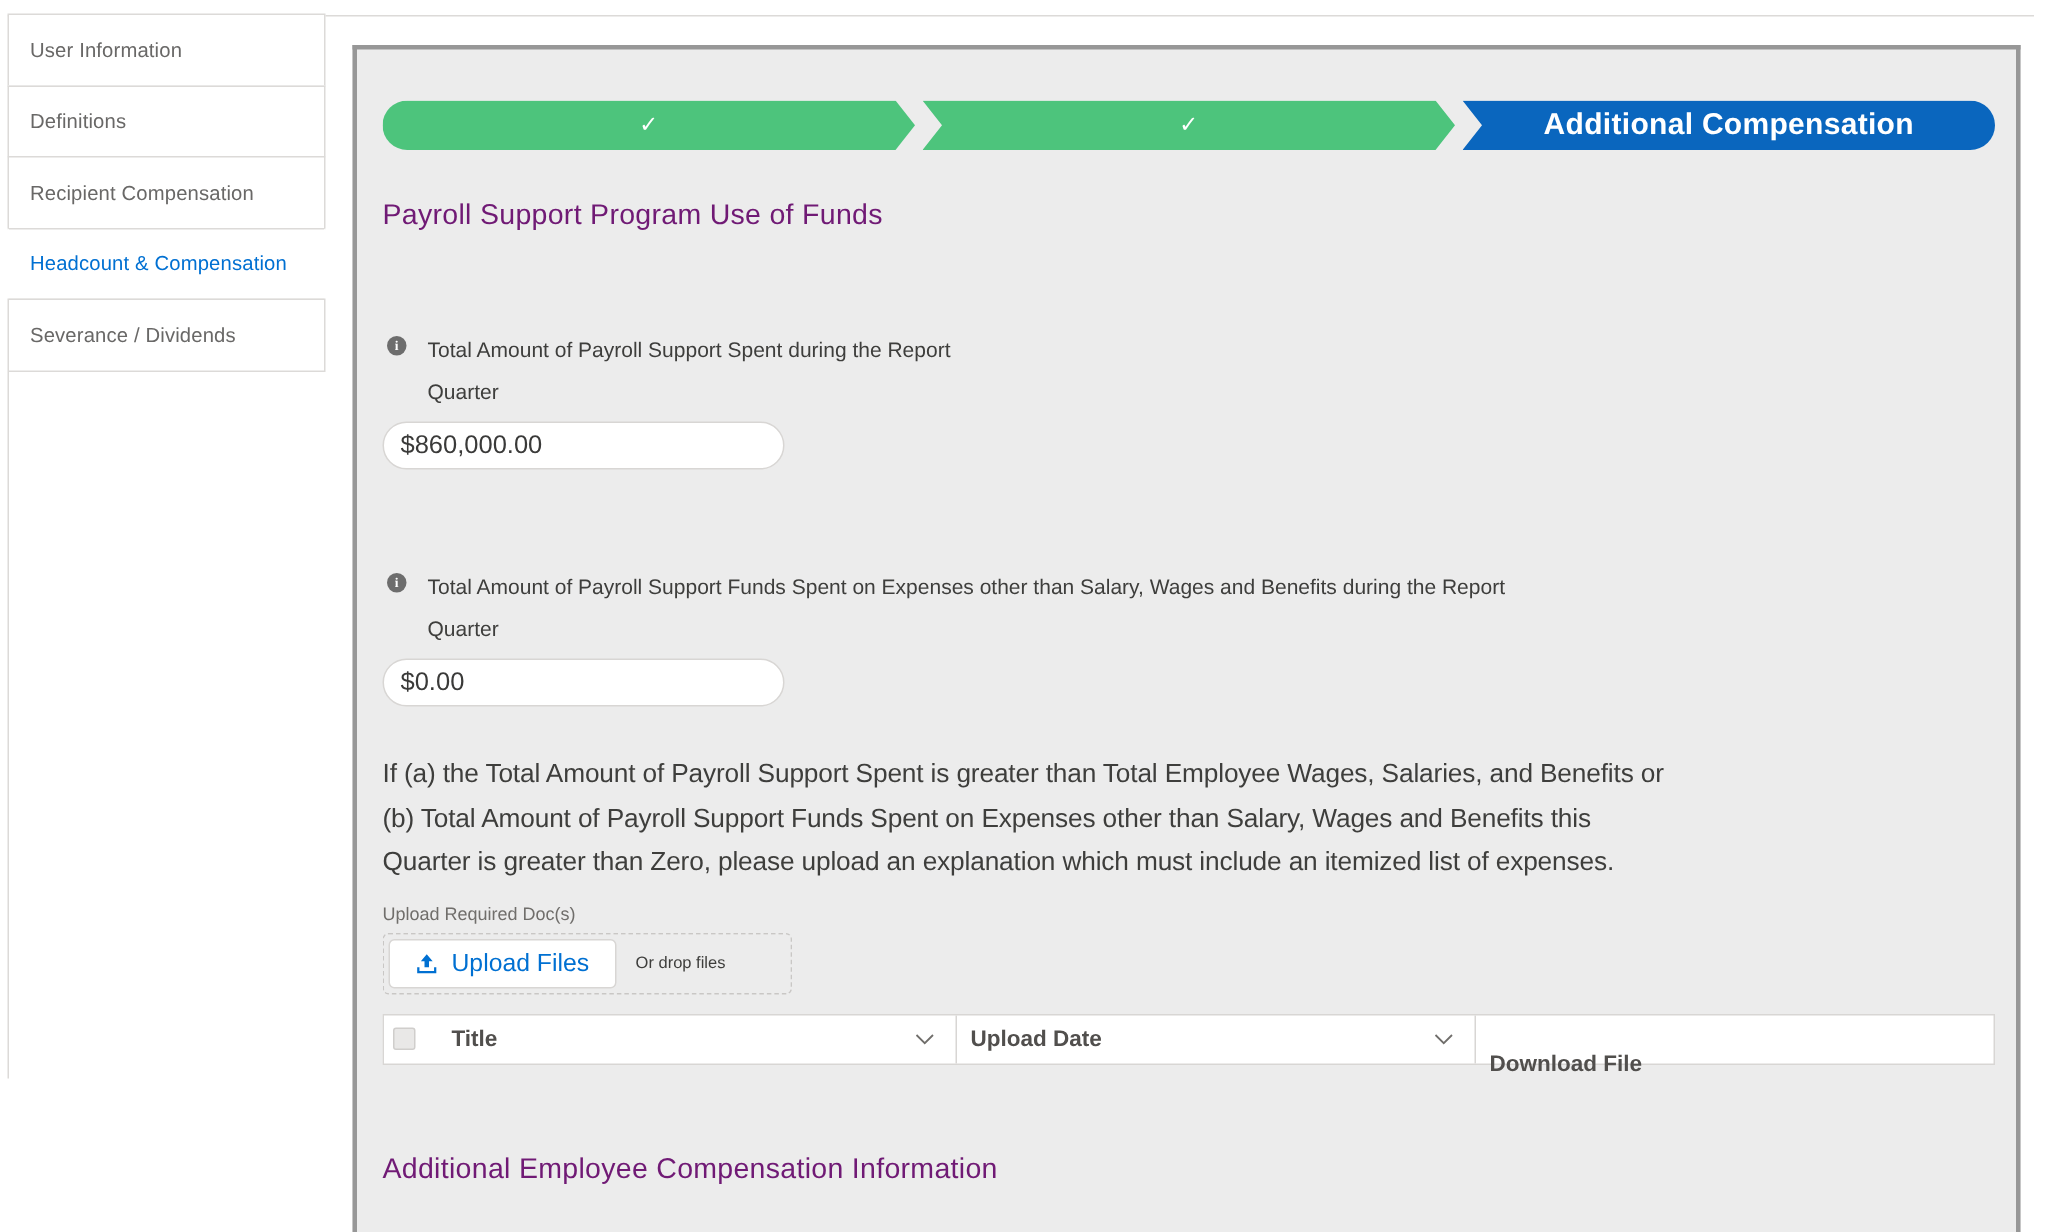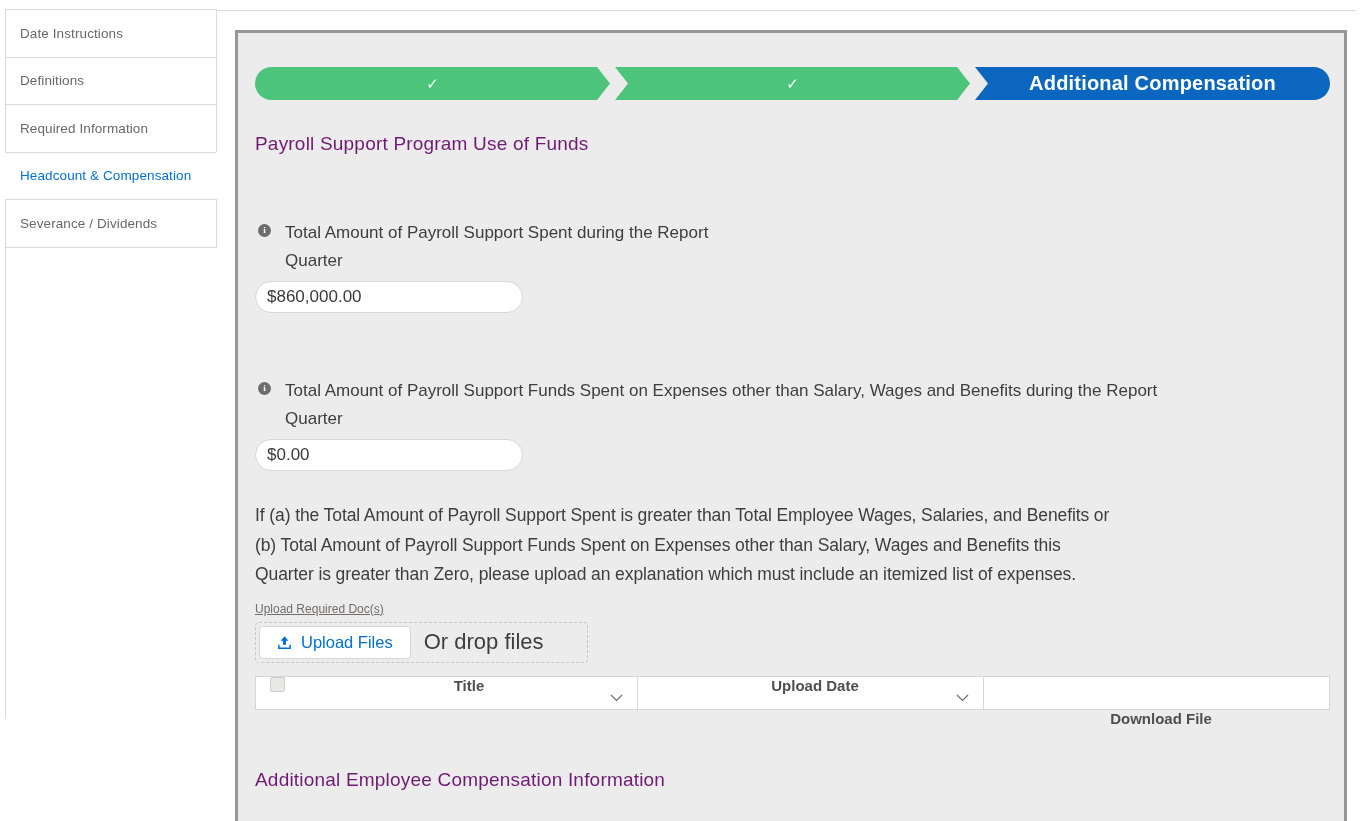--- a/index.html
+++ b/index.html
@@ -43,60 +43,60 @@
   h1.section-title { font-size: 19px; font-weight: 400; color: #701a75;
     letter-spacing: .2px; margin-top: 33px; }
   h1.section-title.second { margin-top: 59px; }
 
   .field { margin-top: 64px; }
   .field-label-row { display: flex; align-items: flex-start; gap: 14px; }
   .info-icon { width: 13px; height: 13px; margin-left: 3px; margin-top: 5px; flex: 0 0 auto;
     background: #6d6d6d; border-radius: 50%; color: #ffffff; font-size: 9px; font-weight: 700;
     font-family: "Liberation Serif", serif; display: flex; align-items: center;
     justify-content: center; line-height: 1; }
-  .field-label { font-size: 17px; line-height: 28px; color: #3e3e3c; white-space: pre-line; }
+  .field-label { font-size: 14px; line-height: 28px; color: #3e3e3c; white-space: pre-line; }
   .text-input { display: block; margin-top: 6px; width: 268px; height: 32px;
     border: 1px solid var(--input-border, #d8d6d4); border-radius: 16px; background: #ffffff;
     font-family: "Liberation Sans", sans-serif; font-size: 17px; color: #3a3a39;
     padding: 0 11px; outline: none; }
 
   .instruction { margin-top: 30px; font-size: 17.5px; line-height: 29.5px; color: #3e3e3c;
     white-space: pre-line; letter-spacing: -0.1px; }
 
   
-  .upload-label { margin-top: 12px; font-size: 12px; color: #706e6b; text-decoration: underline; }
+  .upload-label { margin-top: 12px; font-size: 12px; color: #706e6b; }
   .dropzone { margin-top: 6px; display: inline-flex; align-items: center;
     border: 1px dashed #c9c7c5; border-radius: 4px; padding: 3px; background: transparent; }
   .upload-btn { display: inline-flex; align-items: center; gap: 9px; background: #ffffff;
     border: 1px solid var(--input-border, #d8d6d4); border-radius: 4px; height: 33px;
     padding: 0 17px; font-family: "Liberation Sans", sans-serif; font-size: 16.5px;
     color: var(--accent-blue, #0070D2); cursor: pointer; text-align: center; }
-  .drop-hint { font-size: 22px; color: #3e3e3c; margin: 0 40px 0 13px; }
+  .drop-hint { font-size: 11px; color: #3e3e3c; margin: 0 40px 0 13px; }
 
   
   .files-table { margin-top: 13px; width: 100%; height: 34px; display: flex;
     background: #ffffff; border: 1px solid var(--input-border, #d8d6d4); }
   .th { display: flex; align-items: center; font-size: 15px; font-weight: 700;
-    color: #514f4d; padding-left: 9px; flex-direction: column; }
+    color: #514f4d; padding-left: 9px; }
   .th-cb { width: 36px; padding-left: 6px; }
   .th-title, .th-date { width: 346px; border-right: 1px solid var(--input-border, #d8d6d4); }
   .th-download { flex: 1; margin-top: 33px; }
   .checkbox { width: 15px; height: 15px; background: #e9e8e7; border: 1px solid #d0cecc;
     border-radius: 2px; }
   .th .chev { margin-left: auto; margin-right: 14px; display: flex; align-items: center; }
 </style>
 </head>
 <body>
 
 <div class="top-rule"></div>
 
 <nav class="sidebar">
-  <div class="nav-item">Date Instructions</div>
+  <div class="nav-item">User Information</div>
   <div class="nav-item">Definitions</div>
-  <div class="nav-item">Required Information</div>
+  <div class="nav-item">Recipient Compensation</div>
   <div class="nav-item active">Headcount &amp; Compensation</div>
   <div class="nav-item">Severance / Dividends</div>
   <div class="sidebar-tail"></div>
 </nav>
 
 <main class="panel">
   <div class="panel-inner">
 
     <div class="progress">
       <div class="seg complete first">

